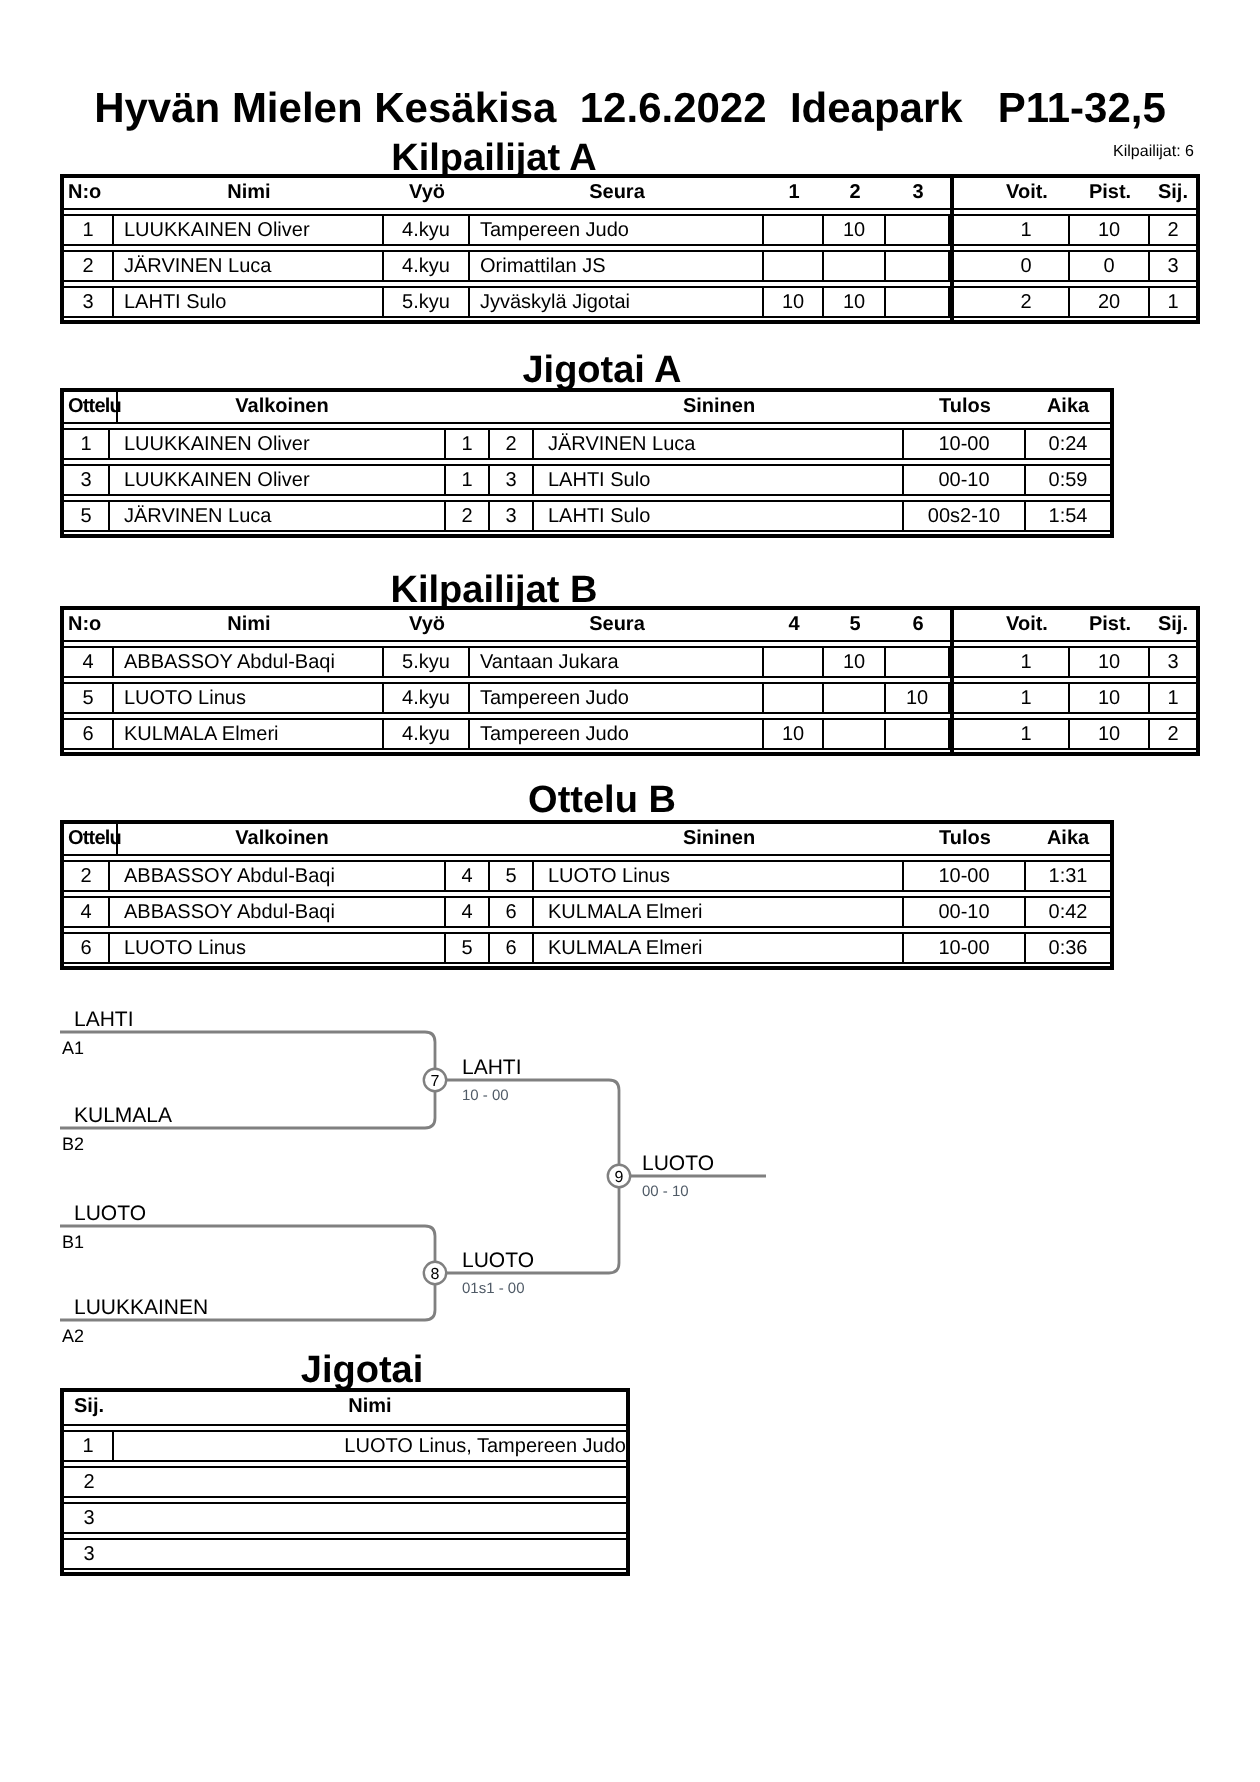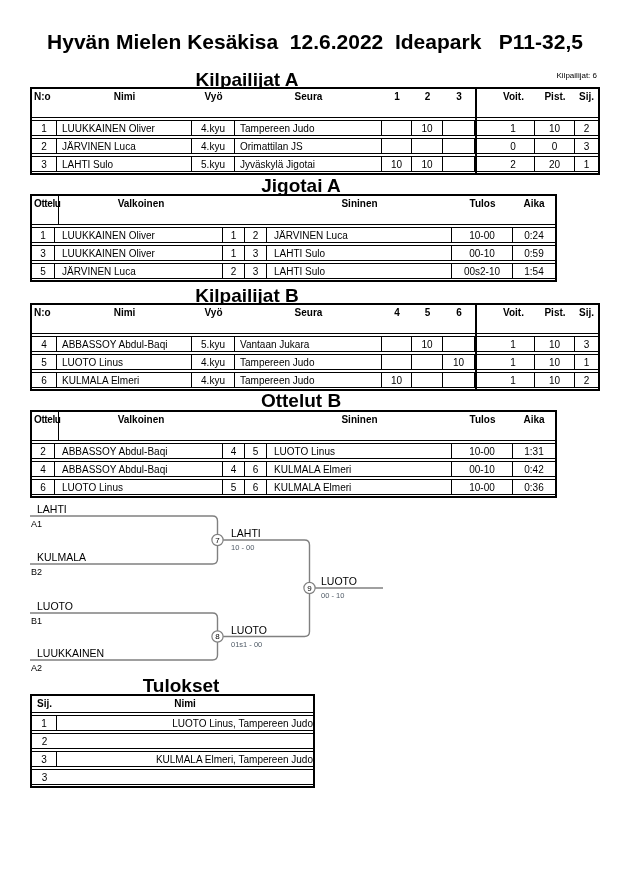--- a/index.html
+++ b/index.html
@@ -2,32 +2,32 @@
 <html style="--tbl-border: #000000; --bracket-line: #808080; --score-text: #4f5a66;"><head>
 <meta charset="utf-8">
 <style>
   * { box-sizing: border-box; margin: 0; padding: 0; }
   html,body { background:#fff; }
   .page {
     position: relative; width: 630px; height: 891px; background:#fff;
     font-family: "Liberation Sans", sans-serif; color:#000; overflow: hidden;
   }
   .title {
-    position:absolute; top:30px; left:0; width:630px; text-align:center;
+    position:absolute; top:43px; left:0; width:630px; text-align:center;
     font-size:21px; font-weight:bold; white-space:pre;
   }
   .count { position:absolute; top:71px; right:33px; font-size:8px; }
   .sec-title { position:absolute; font-size:19px; font-weight:bold; transform:translateX(-50%); white-space:nowrap; }
 
   .tbl { position:absolute; left:30px; border:2px solid var(--tbl-border,#000); background:#fff; padding-bottom:1px; }
   .ktbl { width:570px; }
   .otbl { width:527px; }
   .rtbl { width:285px; }
 
-  .hrow { display:flex; height:29px; line-height:15px; font-weight:bold; font-size:10px; border-bottom:1px solid var(--tbl-border,#000); }
+  .hrow { display:flex; height:16px; line-height:15px; font-weight:bold; font-size:10px; border-bottom:1px solid var(--tbl-border,#000); }
   .rtbl .hrow { height:17px; line-height:16px; }
   .trow { display:flex; height:16px; line-height:13px; font-size:10px; border-top:1px solid var(--tbl-border,#000); border-bottom:1px solid var(--tbl-border,#000); margin-top:2px; }
   .cell,.hcell { text-align:center; white-space:nowrap; overflow:hidden; }
   .hcell { overflow:visible; }
   .trow .cell { border-right:1px solid var(--tbl-border,#000); padding-top:1px; }
   .trow .cell:last-child { border-right:none; }
 
   
   .ktbl .c0{width:25px} .ktbl .c1{width:135px} .ktbl .c2{width:43px} .ktbl .c3{width:147px}
   .ktbl .c4{width:30px} .ktbl .c5{width:31px} .ktbl .c6{width:32px}
@@ -212,21 +212,21 @@
           <div class="cell c5"></div>
           <div class="cell c6"></div>
           <div class="cell c7">1</div>
           <div class="cell c8">10</div>
           <div class="cell c9">2</div>
         </div>
       </div>
     <div class="vthick"></div>
   </div>
 
-  <div class="sec-title" style="left:301px; top:390px;">Ottelut B</div>
+  <div class="sec-title" style="left:301px; top:390px;">Ottelu B</div>
   <div class="tbl otbl" style="top:410px;">
     <div class="hrow">
       <div class="hcell c0">Ottelu</div>
       <div class="hcell c1">Valkoinen</div>
       <div class="hcell c2"></div>
       <div class="hcell c3"></div>
       <div class="hcell c4">Sininen</div>
       <div class="hcell c5">Tulos</div>
       <div class="hcell c6">Aika</div>
     </div>
@@ -289,37 +289,36 @@
 
     <text class="bnum" x="217.5" y="149.4" text-anchor="middle">8</text>
     <text class="bname" x="231" y="143.5">LUOTO</text>
     <text class="bscore" x="231" y="156.5">01s1 - 00</text>
 
     <text class="bnum" x="309.5" y="100.9" text-anchor="middle">9</text>
     <text class="bname" x="321" y="95">LUOTO</text>
     <text class="bscore" x="321" y="108">00 - 10</text>
   </svg>
 
-  <div class="sec-title" style="left:181px; top:675px;">Tulokset</div>
+  <div class="sec-title" style="left:181px; top:675px;">Jigotai</div>
   <div class="tbl rtbl" style="top:694px;">
     <div class="hrow">
       <div class="hcell c0">Sij.</div>
       <div class="hcell c1">Nimi</div>
     </div>
     <div class="rows">
         <div class="trow">
           <div class="cell c0">1</div>
           <div class="cell c1">LUOTO Linus, Tampereen Judo</div>
         </div>
         <div class="trow">
           <div class="cell c0">2</div>
         </div>
         <div class="trow">
           <div class="cell c0">3</div>
-          <div class="cell c1">KULMALA Elmeri, Tampereen Judo</div>
         </div>
         <div class="trow">
           <div class="cell c0">3</div>
         </div>
       </div>
   </div>
 
 </div>
 
 </body></html>

